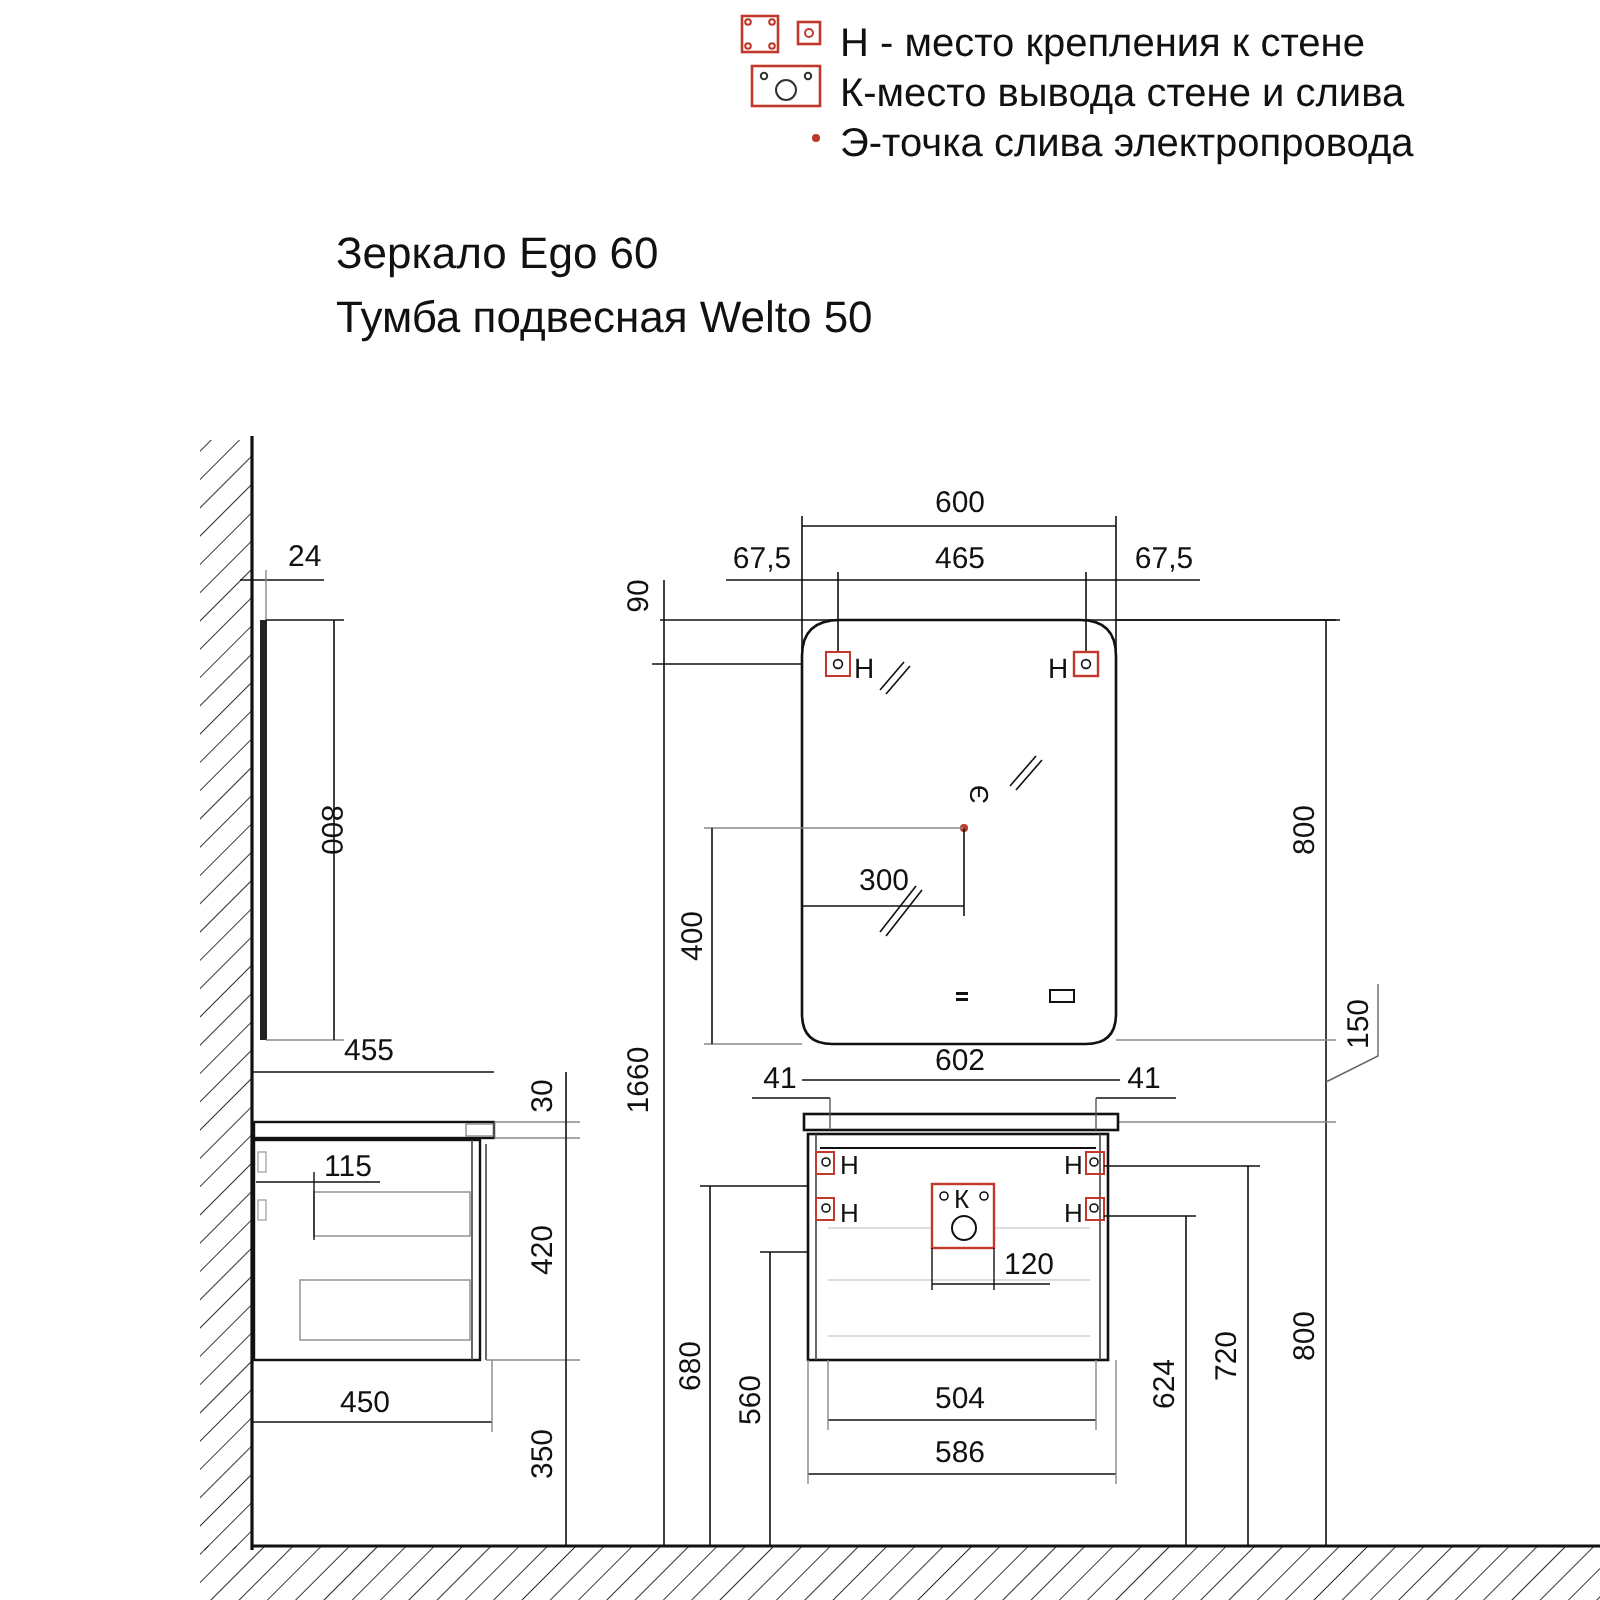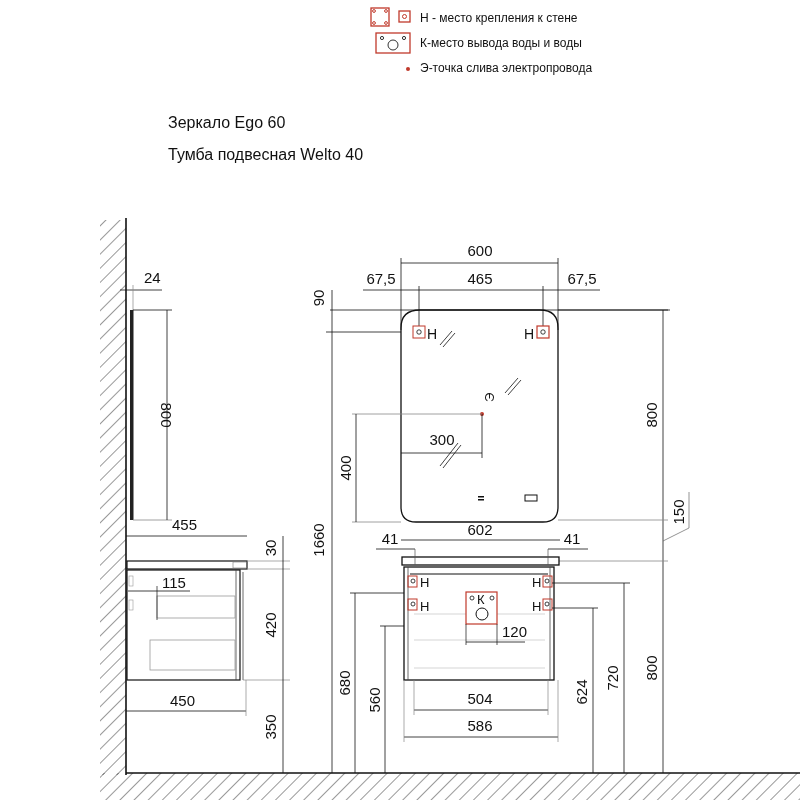--- a/index.html
+++ b/index.html
@@ -1,31 +1,31 @@
 <!DOCTYPE html>
 <html><head>
 <meta charset="utf-8">
 <style>
   html, body { margin: 0; padding: 0; background: #ffffff; }
   body { width: 800px; height: 800px; position: relative; overflow: hidden; font-family: "Liberation Sans", sans-serif; color: #111; }
   #drawing { position: absolute; left: 0; top: 0; width: 800px; height: 800px; }
-  .legend-text { position: absolute; font-size: 12px; color: #111; white-space: nowrap; }
-  .title-text { position: absolute; font-size: 16px; color: #111; white-space: nowrap; }
+  .legend-text { position: absolute; font-size: 20px; color: #111; white-space: nowrap; }
+  .title-text { position: absolute; font-size: 22px; color: #111; white-space: nowrap; }
   svg text { font-family: "Liberation Sans", sans-serif; fill: #111; }
   .dim { font-size: 15px; }
 </style>
 </head>
 <body>
 
 <div class="legend-text" style="left:420px; top:11px;">Н - место крепления к стене</div>
-<div class="legend-text" style="left:420px; top:36px;">К-место вывода воды и воды</div>
+<div class="legend-text" style="left:420px; top:36px;">К-место вывода стене и слива</div>
 <div class="legend-text" style="left:420px; top:61px;">Э-точка слива электропровода</div>
 
 <div class="title-text" style="left:168px; top:114px;">Зеркало Ego 60</div>
-<div class="title-text" style="left:168px; top:146px;">Тумба подвесная Welto 40</div>
+<div class="title-text" style="left:168px; top:146px;">Тумба подвесная Welto 50</div>
 
 <svg id="drawing" viewBox="0 0 800 800" xmlns="http://www.w3.org/2000/svg">
   <defs>
     <pattern id="hatch" width="10" height="10" patternUnits="userSpaceOnUse" patternTransform="rotate(45)">
       <line x1="0" y1="0" x2="0" y2="10" stroke="#333" stroke-width="1"></line>
     </pattern>
   </defs>
 
   <g>
     <rect x="371" y="8" width="18" height="18" fill="none" stroke="#c0392b" stroke-width="1.3"></rect>

